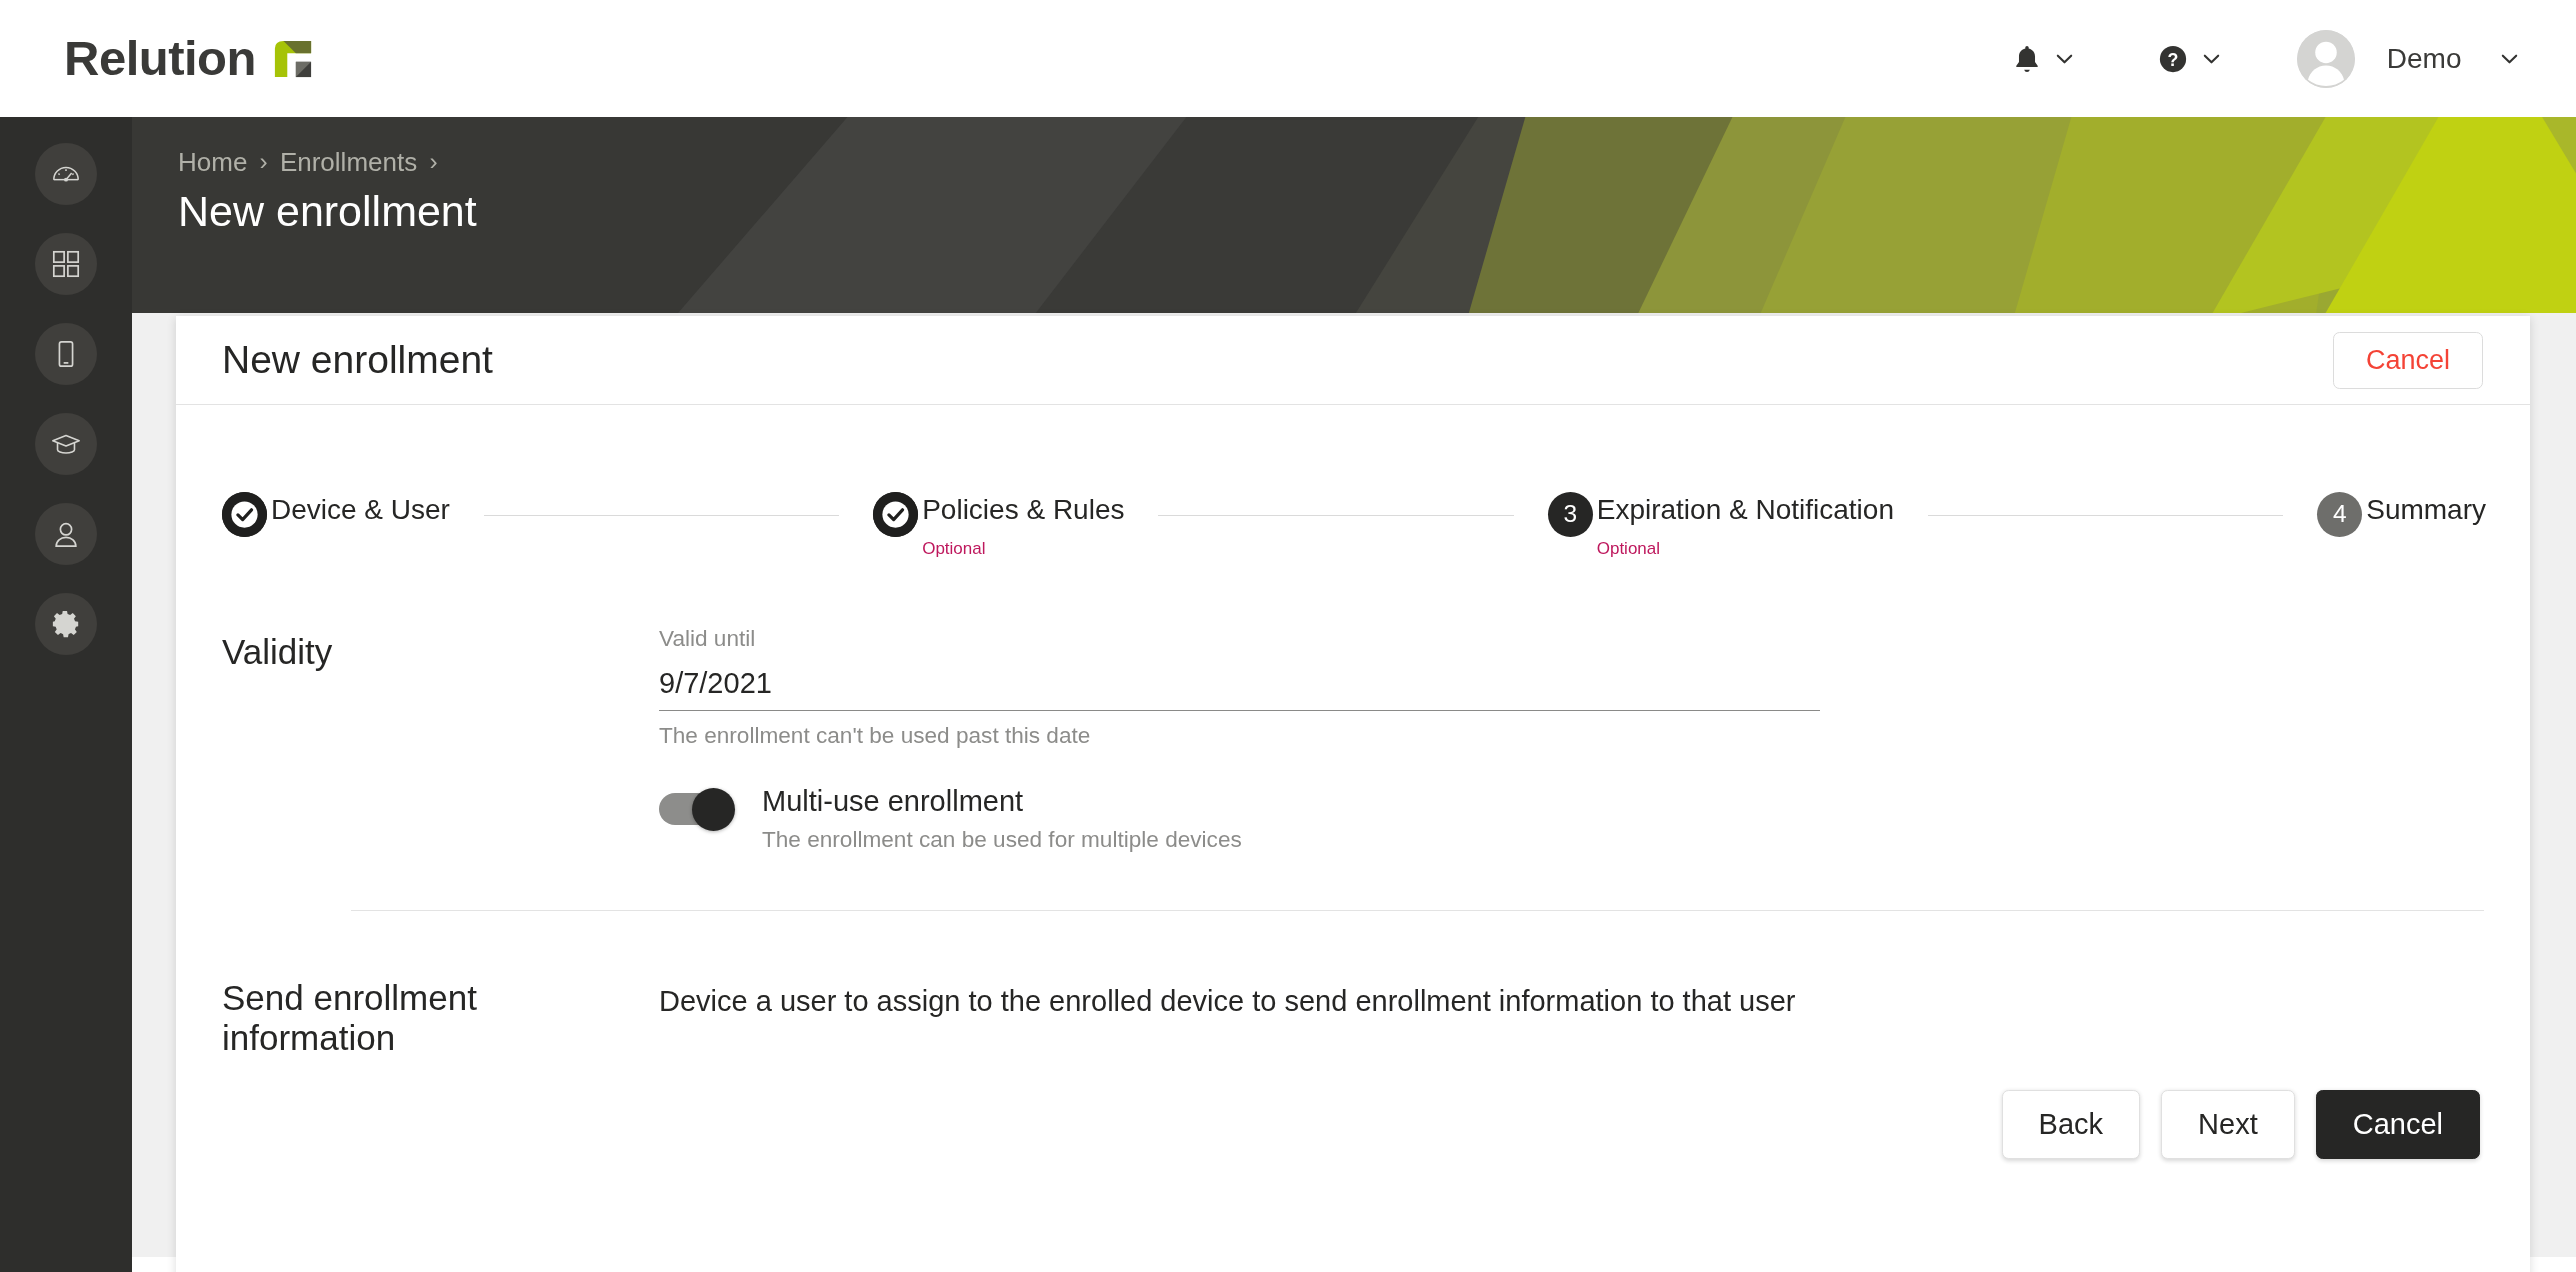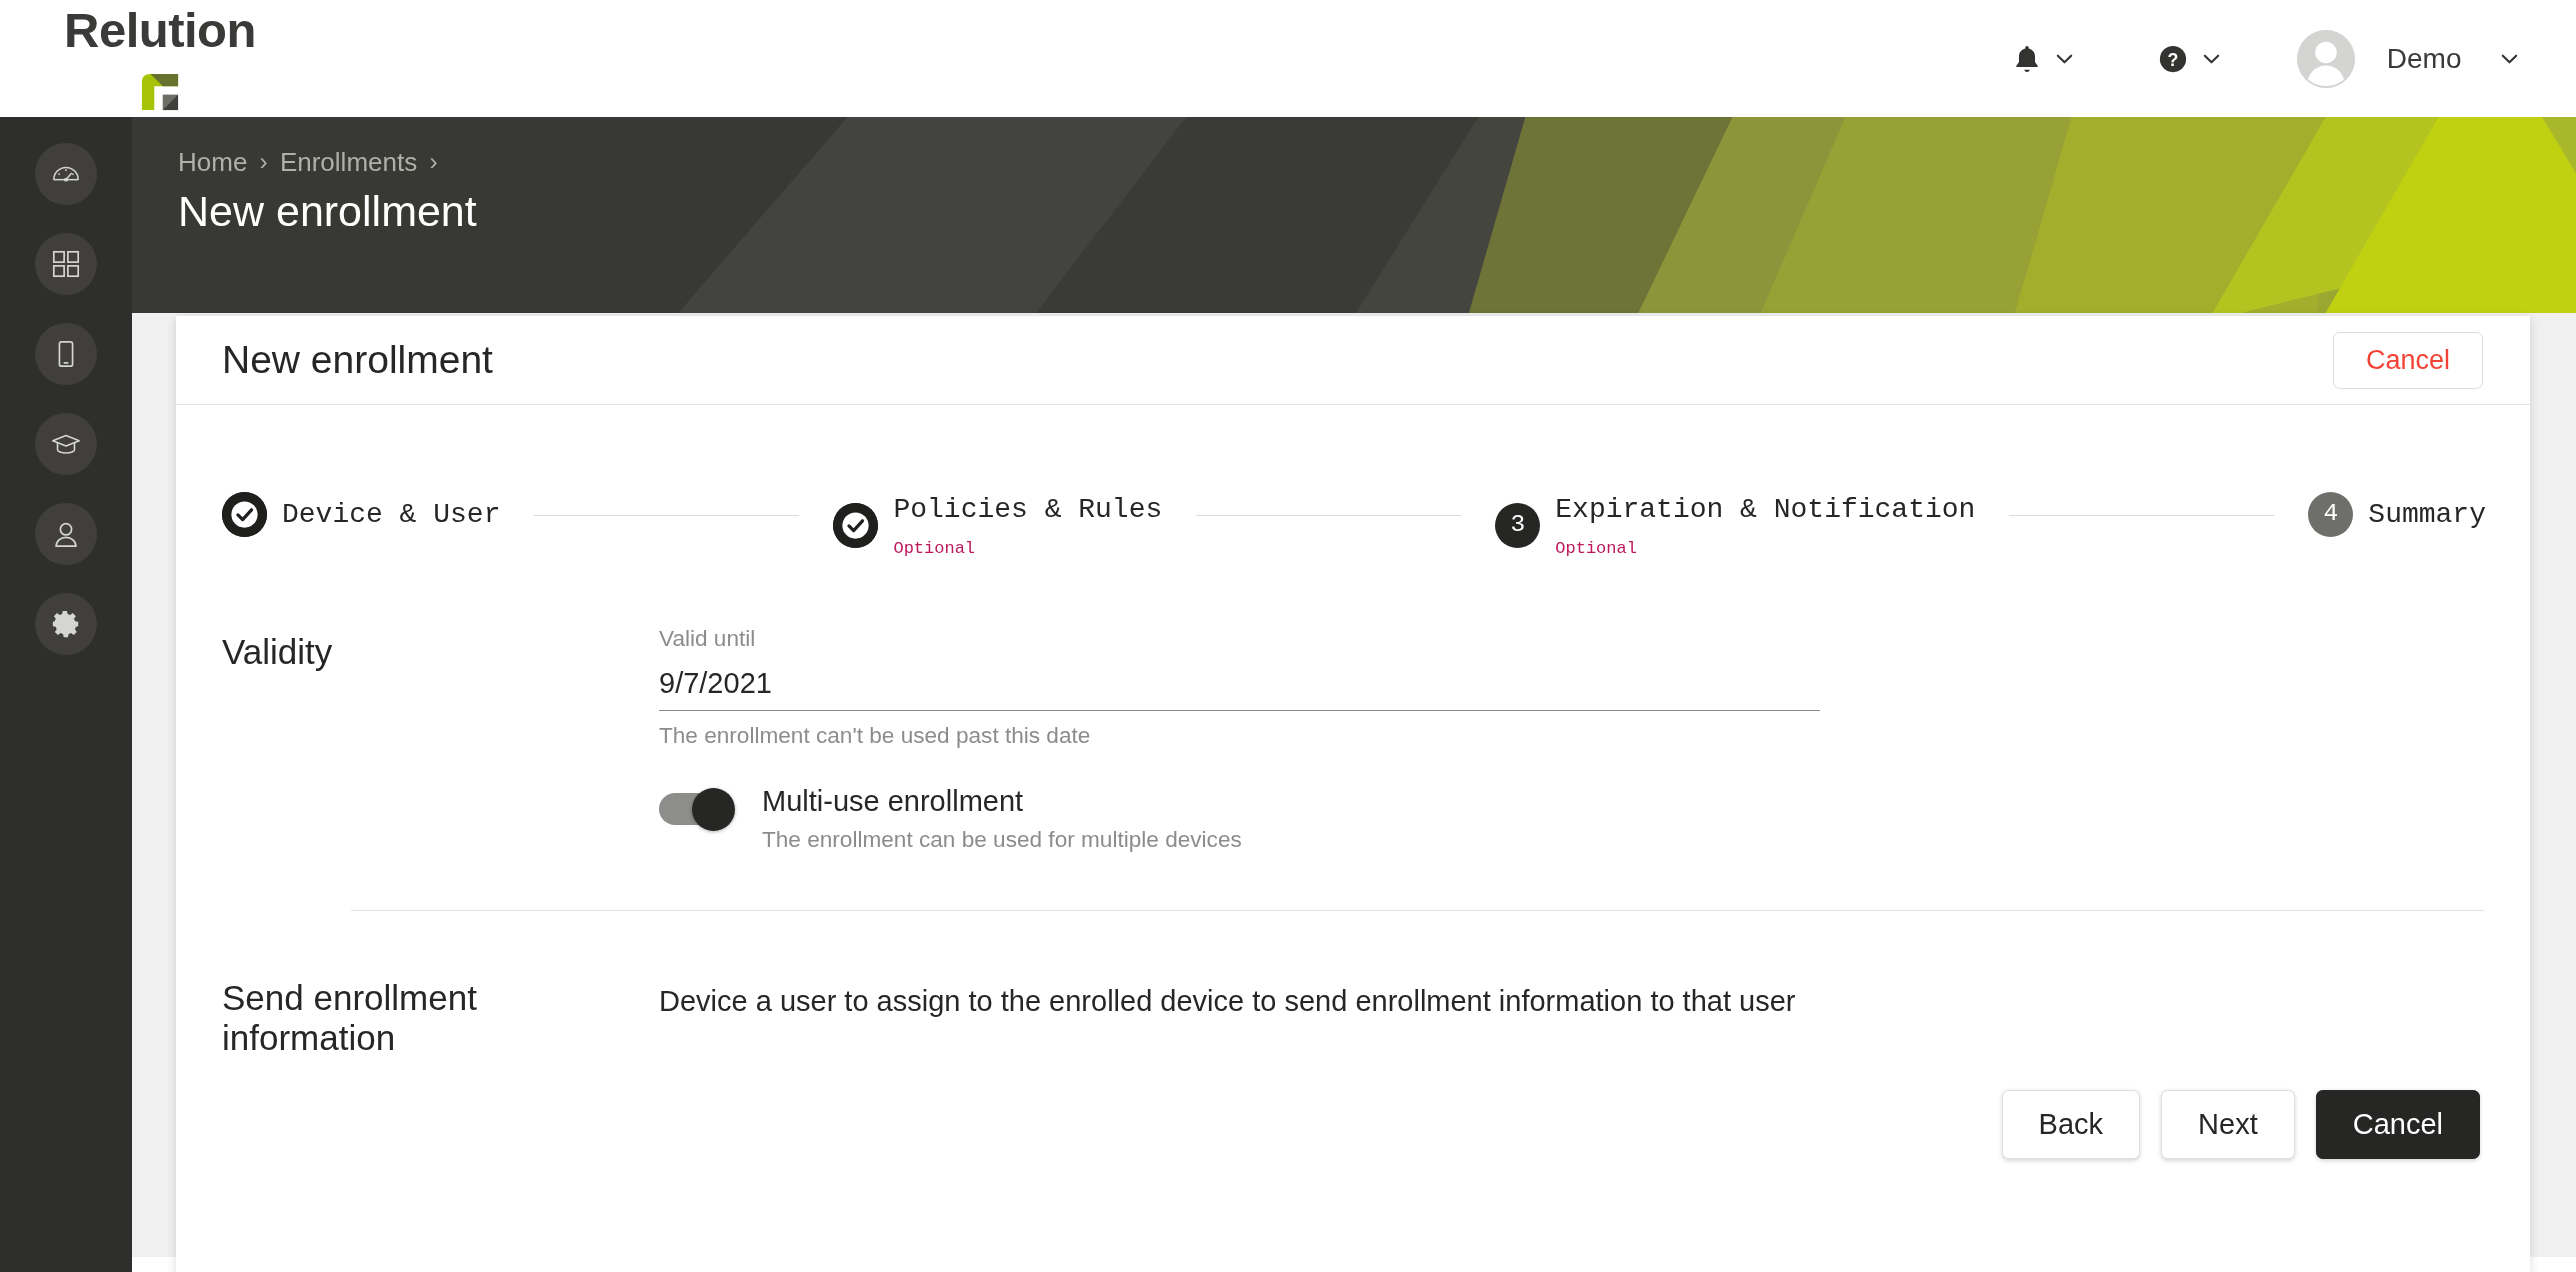--- a/index.html
+++ b/index.html
@@ -19,21 +19,20 @@
     width: 2576px; height: 117px;
     background: #ffffff;
     display: flex;
     align-items: center;
   }
   .brand {
     display: flex;
     align-items: center;
     margin-left: 64px;
     gap: 17px;
-    flex-direction: column;
   }
   .brand-name {
     font-size: 49px;
     font-weight: 600;
     color: #3a3a38;
     letter-spacing: -0.5px;
     line-height: 1;
   }
   .brand-mark {
     position: relative;
@@ -180,24 +179,23 @@
 
   
   .stepper {
     position: relative;
     display: flex;
     align-items: flex-start;
     margin: 86px 44px 0 46px;
   }
   .step {
     display: flex;
-    align-items: center;
-    gap: 15px;
+    align-items: flex-start;
+    gap: 4px;
     flex: 0 0 auto;
-    font-family: Liberation Mono, monospace;
   }
   .step-bubble {
     width: 45px; height: 45px;
     border-radius: 50%;
     display: flex;
     align-items: center;
     justify-content: center;
     flex: 0 0 45px;
     margin-top: 0.9px;
   }

